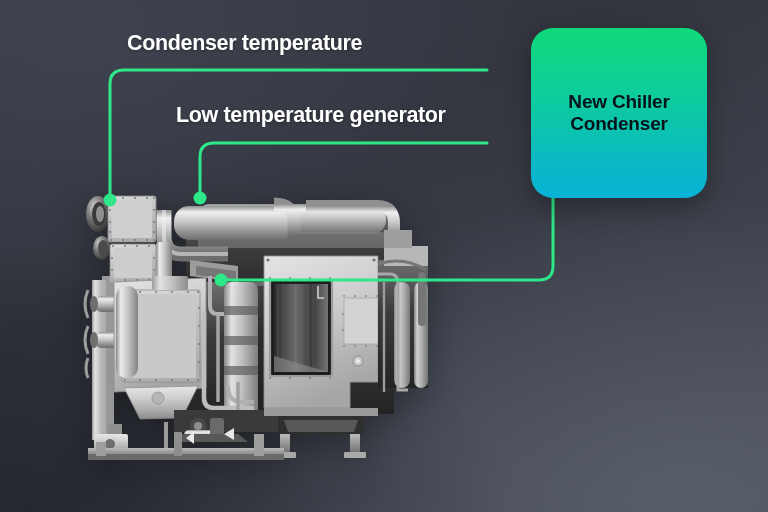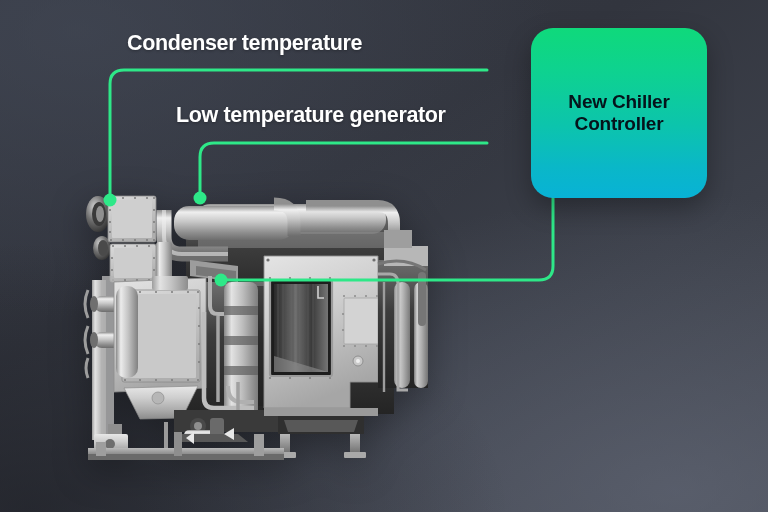--- a/index.html
+++ b/index.html
@@ -385,17 +385,17 @@
   </svg>
 
   <div class="tag" id="tag-ltg">Low temperature generator</div>
 
   <div class="tag" id="tag-condenser">Condenser temperature</div>
 
 
   <div class="ctrl-box">
     <div class="ctrl-label">
       <span>New Chiller</span><br>
-      <span>Controller</span>
+      <span>Condenser</span>
     </div>
   </div>
 
 </div>
 
 </body></html>

